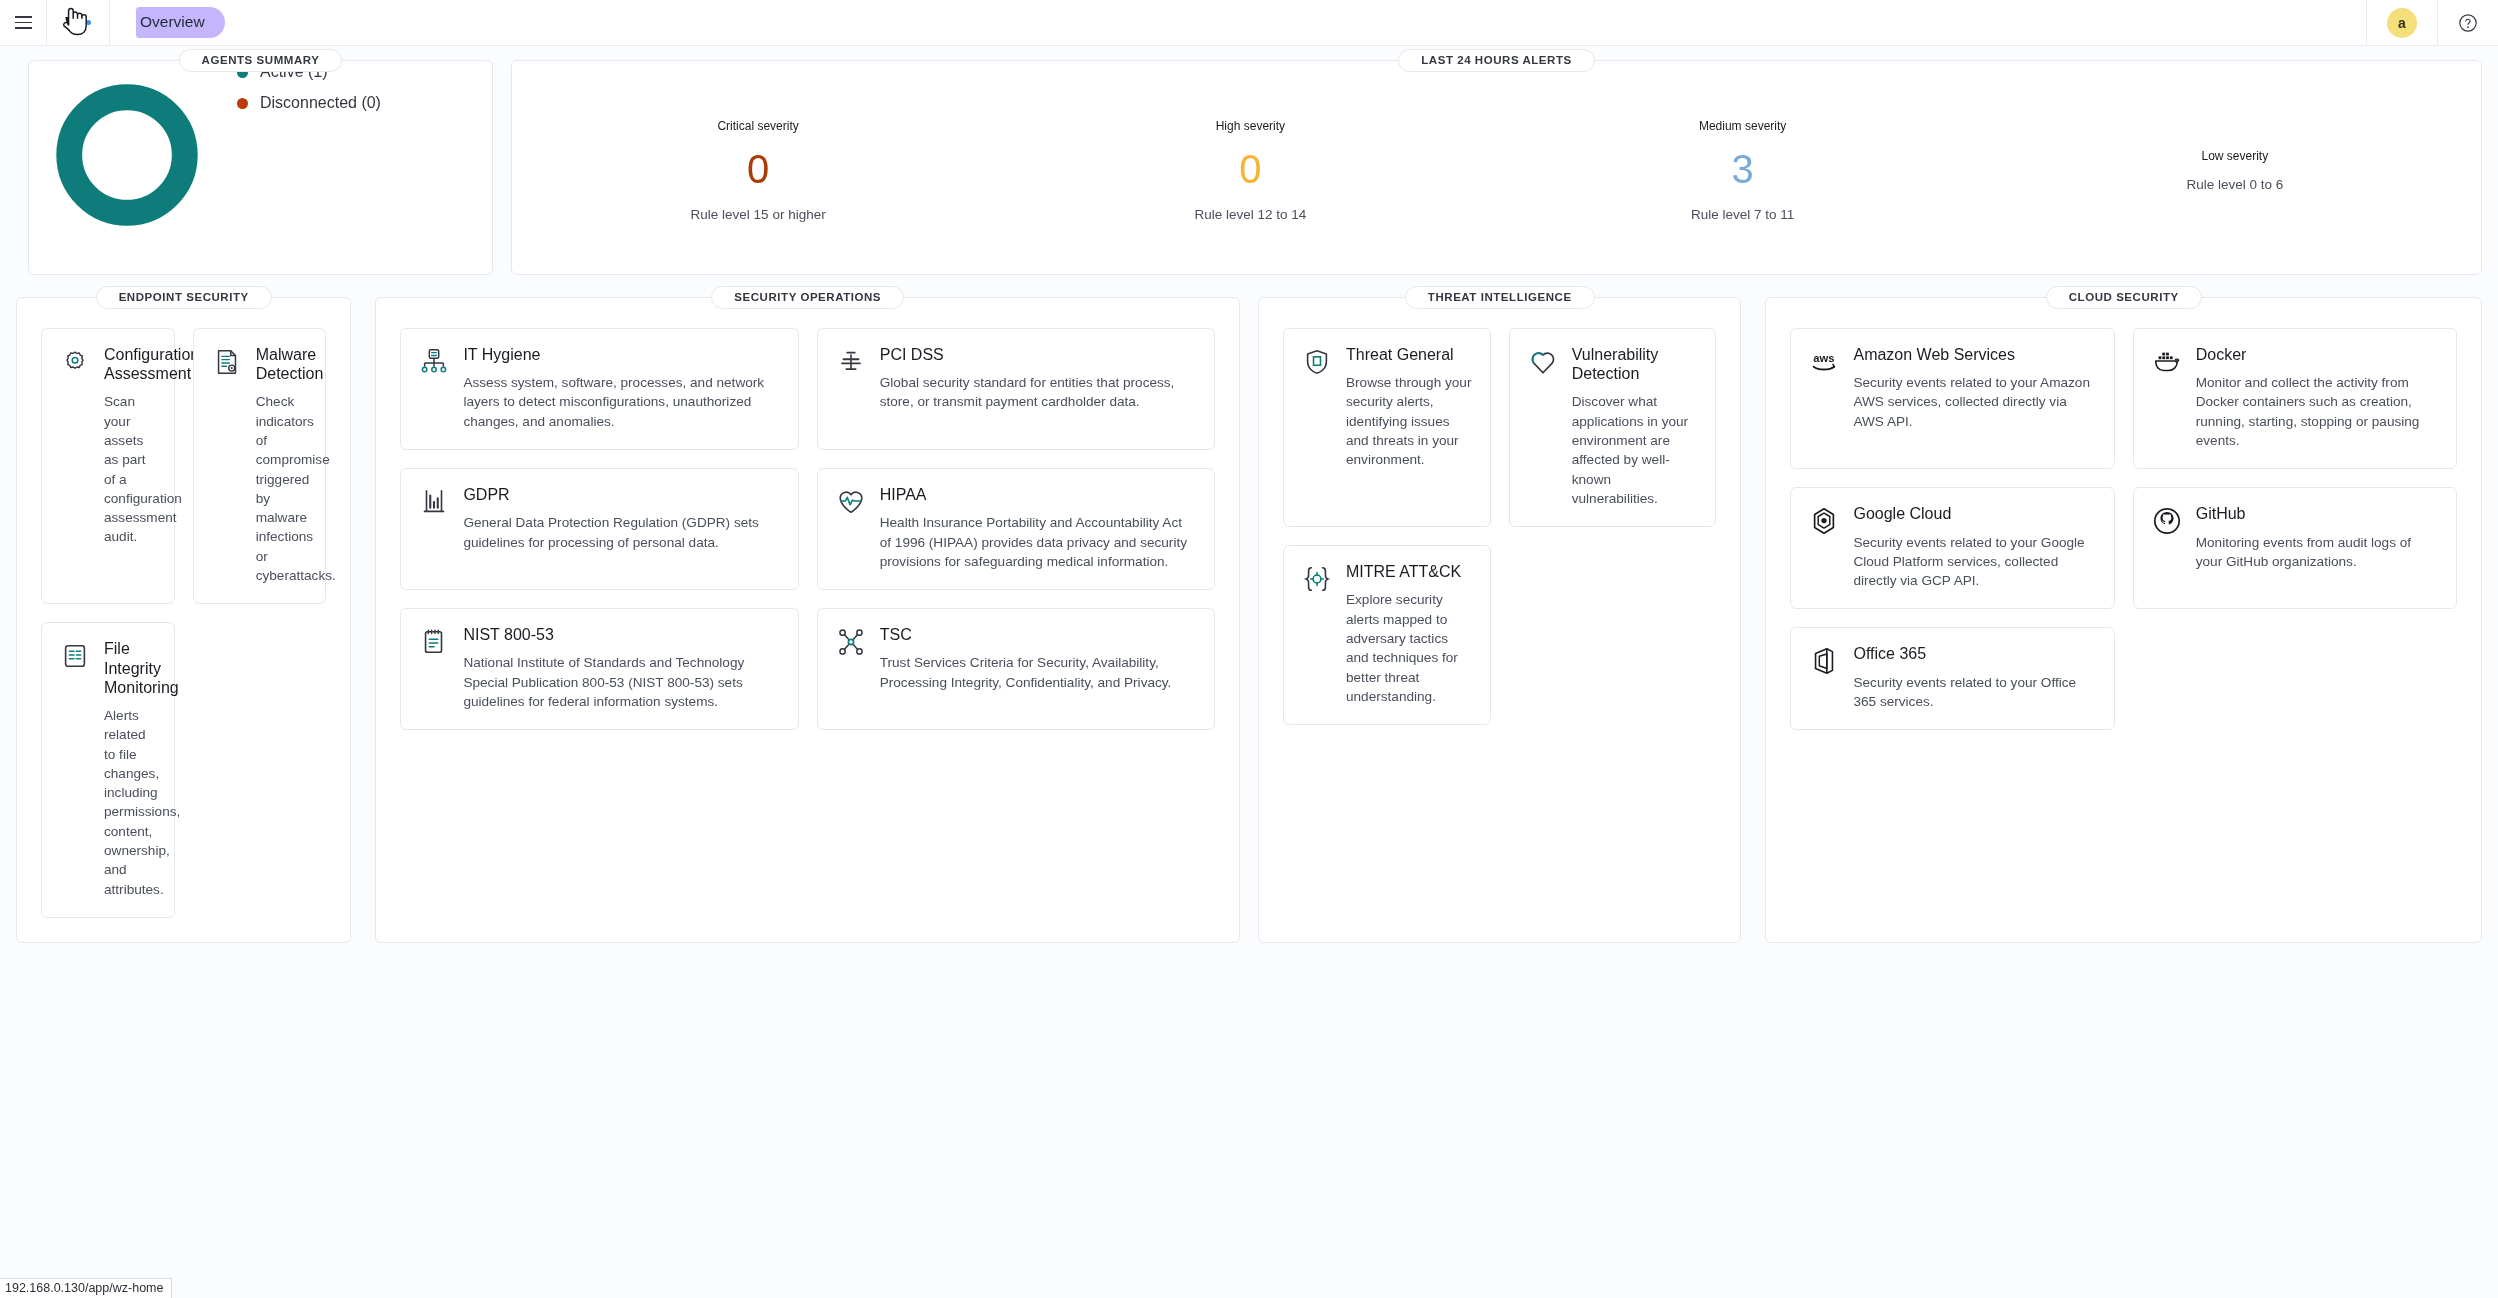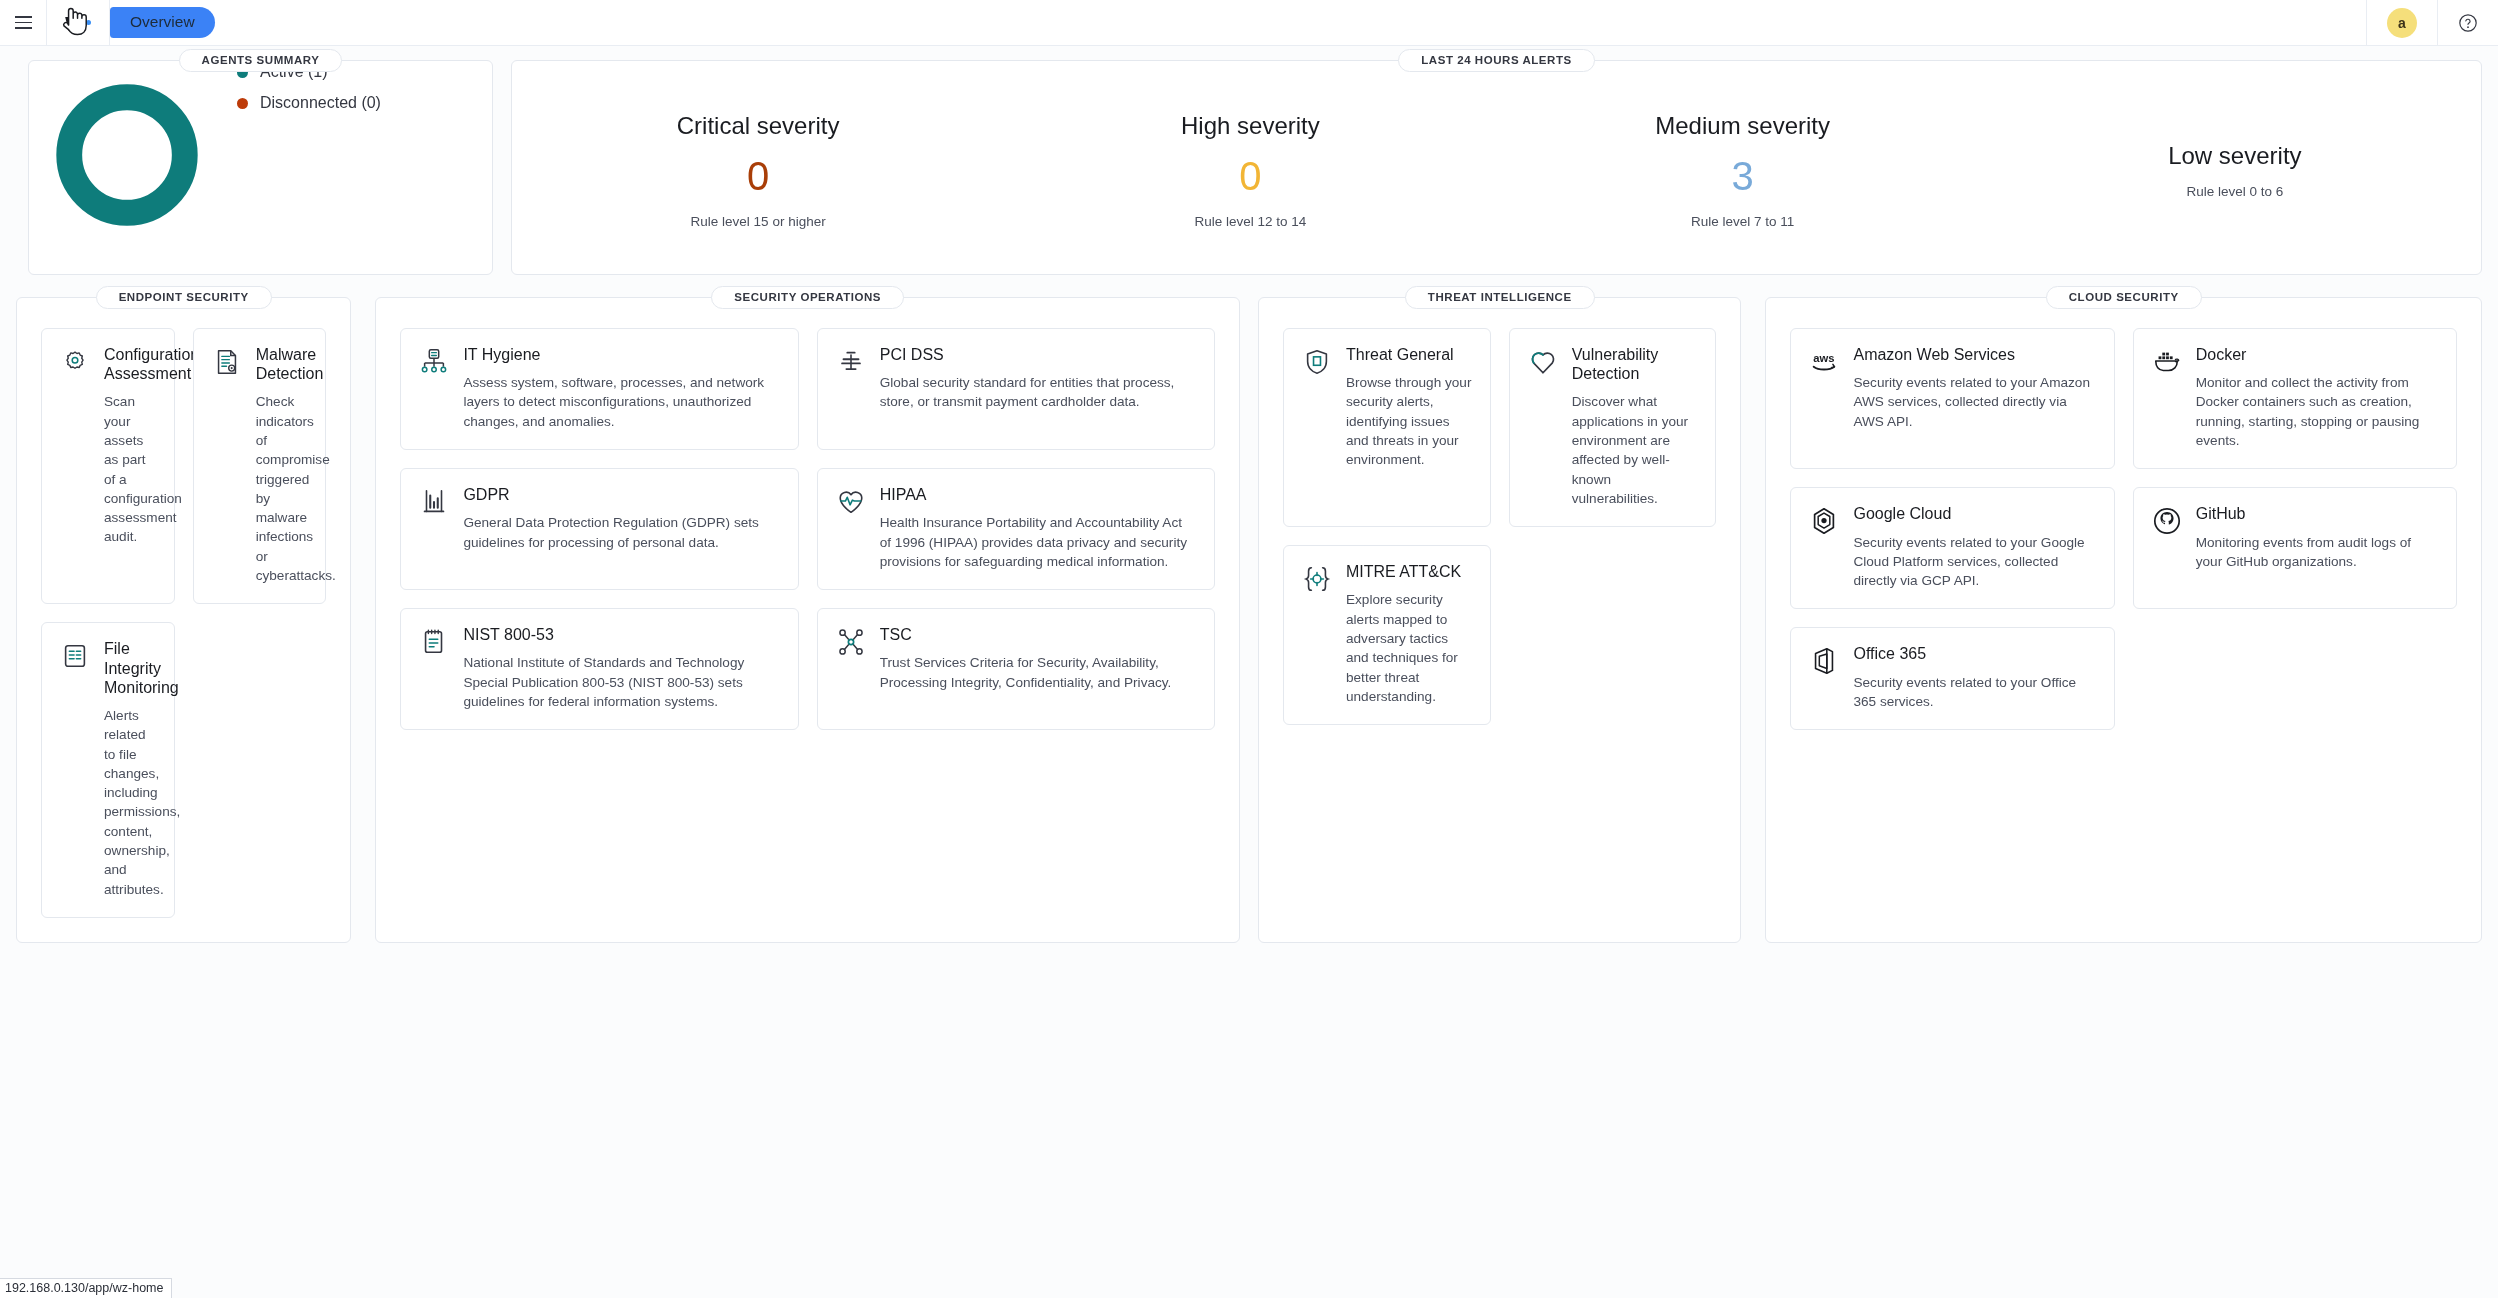--- a/index.html
+++ b/index.html
@@ -27,23 +27,24 @@
   .nav-sep { width: 1px; height: 46px; background: #e9edf3; }
   .logo-wrap {
     width: 62px; height: 46px; display: flex; align-items: center; justify-content: center;
     position: relative;
   }
   .logo-w { font-size: 25px; font-weight: 700; color: #1a1c21; letter-spacing: -1px; line-height: 1; }
   .logo-dot { width: 5px; height: 5px; border-radius: 50%; background: #3b90f5; display: inline-block;
               margin-left: 2px; vertical-align: 3px; }
   .cursor-hand { position: absolute; left: 10px; top: 2px; width: 34px; height: 38px; pointer-events: none; }
   .tab-overview {
-    background: #3b82f6; color: #1d2b3a;
+    margin-left: 26px;
+    background: #c4b5fd; color: #1d2b3a;
     font-size: 15.5px;
-    padding: 6px 20px 7px 20px;
+    padding: 6px 20px 7px 4px;
     border-radius: 5px 22px 22px 5px;
     cursor: pointer;
   }
   .nav-right { margin-left: auto; display: flex; align-items: center; height: 46px; }
   .nav-cell { height: 46px; display: flex; align-items: center; justify-content: center;
               padding: 0 20px; border-left: 1px solid #e9edf3; }
   .avatar {
     width: 30px; height: 30px; border-radius: 50%;
     background: #f5df7b; color: #3b3218;
     display: flex; align-items: center; justify-content: center;
@@ -75,21 +76,21 @@
   .agents-body { display: flex; align-items: flex-start; padding: 18px 0 0 22px; }
   .donut { width: 152px; height: 152px; }
   .agents-legend { margin-left: 34px; margin-top: -16px; }
   .legend-row { display: flex; align-items: center; margin-bottom: 13px; font-size: 16px; color: #343741; }
   .legend-dot { width: 11px; height: 11px; border-radius: 50%; margin-right: 12px; }
 
   
   .alerts-panel { flex: 1; height: 215px; }
   .alerts-grid { display: flex; height: 100%; align-items: center; padding-top: 6px; }
   .alert-col { flex: 1; text-align: center; }
-  .alert-title { font-size: 24px; color: #1a1c21; font-weight: 400; margin-bottom: 14px; }
+  .alert-title { font-size: 12px; color: #1a1c21; font-weight: 400; margin-bottom: 14px; }
   .alert-count { font-size: 40px; font-weight: 400; line-height: 1.1; margin-bottom: 16px; }
   .alert-sub { font-size: 13.5px; color: #4a4f5c; }
 
   
   .sections { margin-top: 22px; display: flex; gap: 18px; }
   .col-half { flex: 1; display: flex; flex-direction: row; gap: 24px; }
   .sec-panel { padding: 30px 24px 24px 24px; }
   .cards-grid { display: flex; flex-wrap: wrap; gap: 18px; }
   .app-card {
     width: calc(50% - 9px);

